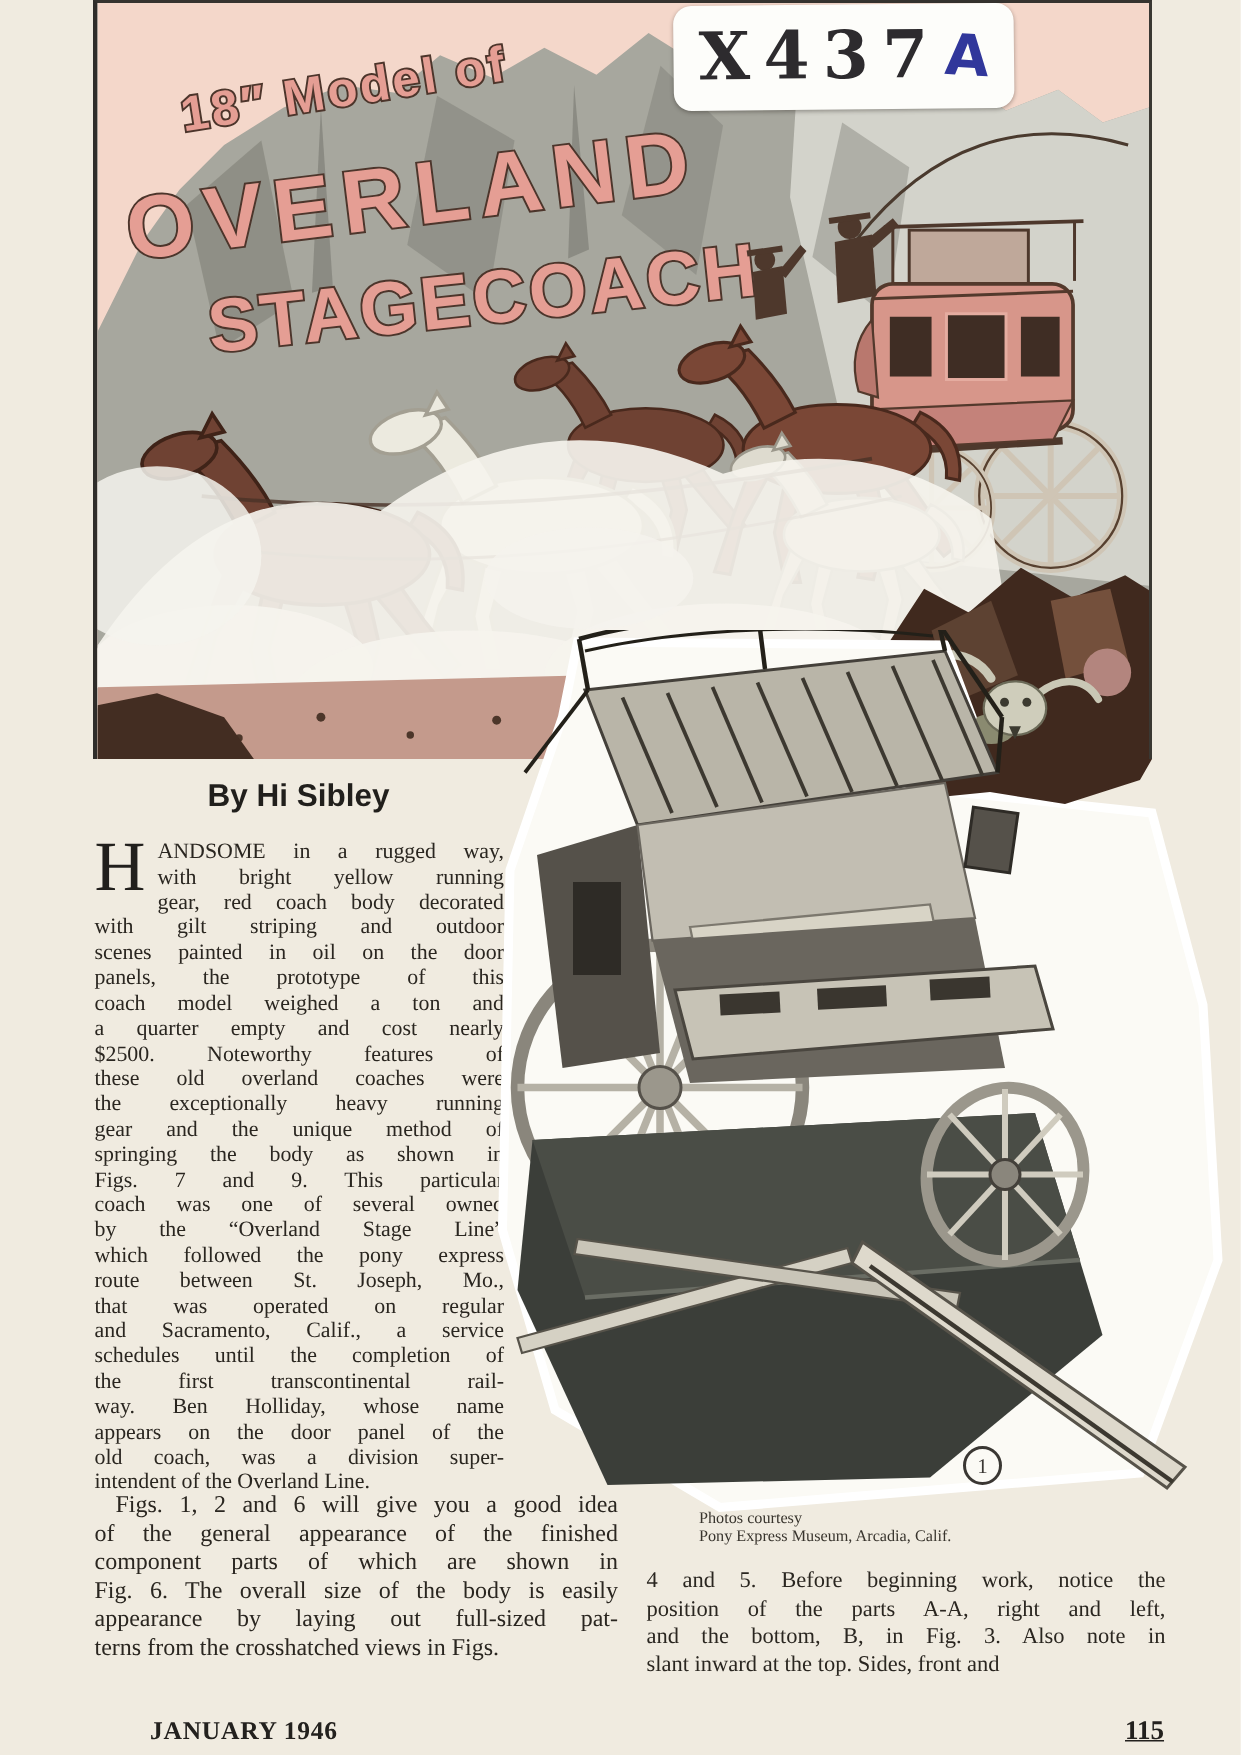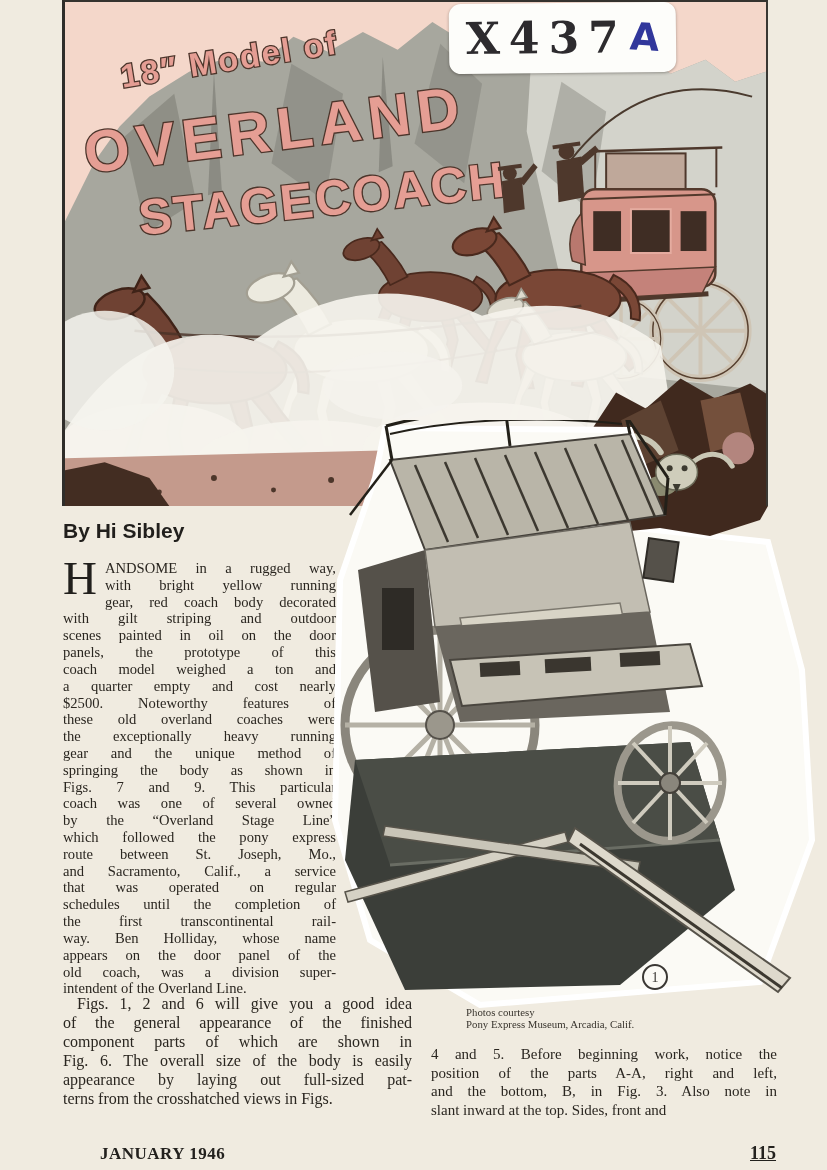--- a/index.html
+++ b/index.html
@@ -12,21 +12,21 @@
   .illus svg{display:block;width:100%;height:100%;}
   
   .sticker{position:absolute;left:449px;top:3px;width:227px;height:70px;background:#fdfdfa;
            border-radius:12px;box-shadow:0 1px 3px rgba(40,35,30,.4);display:flex;align-items:center;
            justify-content:center;transform:rotate(-.6deg);z-index:6;}
   .sticker .printed{font-family:"DejaVu Serif",serif;font-weight:700;font-size:44px;
            letter-spacing:9px;color:#2d2b2e;line-height:1;}
   .sticker .hand{font-family:"DejaVu Sans",sans-serif;font-weight:700;font-size:38px;
            color:#31379b;margin-left:2px;transform:rotate(4deg);line-height:1;}
   
-  .byline{position:absolute;left:63px;top:519px;width:272px;text-align:left;
+  .byline{position:absolute;left:63px;top:519px;width:272px;text-align:center;
           font-family:"Liberation Sans",sans-serif;font-weight:700;font-size:21px;color:#211f1c;}
   
   .col1{position:absolute;left:63px;top:560px;width:273px;font-size:14.6px;}
   .col1 .ln{line-height:16.82px;}
   .dropcap{float:left;width:37px;height:34px;font-size:47px;line-height:36px;font-weight:400;
            margin-right:5px;color:#211f1c;}
   .wide{position:absolute;left:63px;top:994px;width:349px;font-size:16px;}
   .wide .ln{line-height:19.1px;}
   .wide .ln:first-child{text-indent:14px;}
   .col2{position:absolute;left:431px;top:1045px;width:346px;font-size:15px;}
@@ -298,22 +298,22 @@
         <div class="ln">$2500. Noteworthy features of</div>
         <div class="ln">these old overland coaches were</div>
         <div class="ln">the exceptionally heavy running</div>
         <div class="ln">gear and the unique method of</div>
         <div class="ln">springing the body as shown in</div>
         <div class="ln">Figs. 7 and 9. This particular</div>
         <div class="ln">coach was one of several owned</div>
         <div class="ln">by the “Overland Stage Line”</div>
         <div class="ln">which followed the pony express</div>
         <div class="ln">route between St. Joseph, Mo.,</div>
+        <div class="ln">that was operated on regular</div>
         <div class="ln">and Sacramento, Calif., a service</div>
-        <div class="ln">that was operated on regular</div>
         <div class="ln">schedules until the completion of</div>
         <div class="ln">the first transcontinental rail-</div>
         <div class="ln">way. Ben Holliday, whose name</div>
         <div class="ln">appears on the door panel of the</div>
         <div class="ln">old coach, was a division super-</div>
         <div class="ln ln-end">intendent of the Overland Line.</div>
       </div>
   </div>
 
   <div class="wide">

